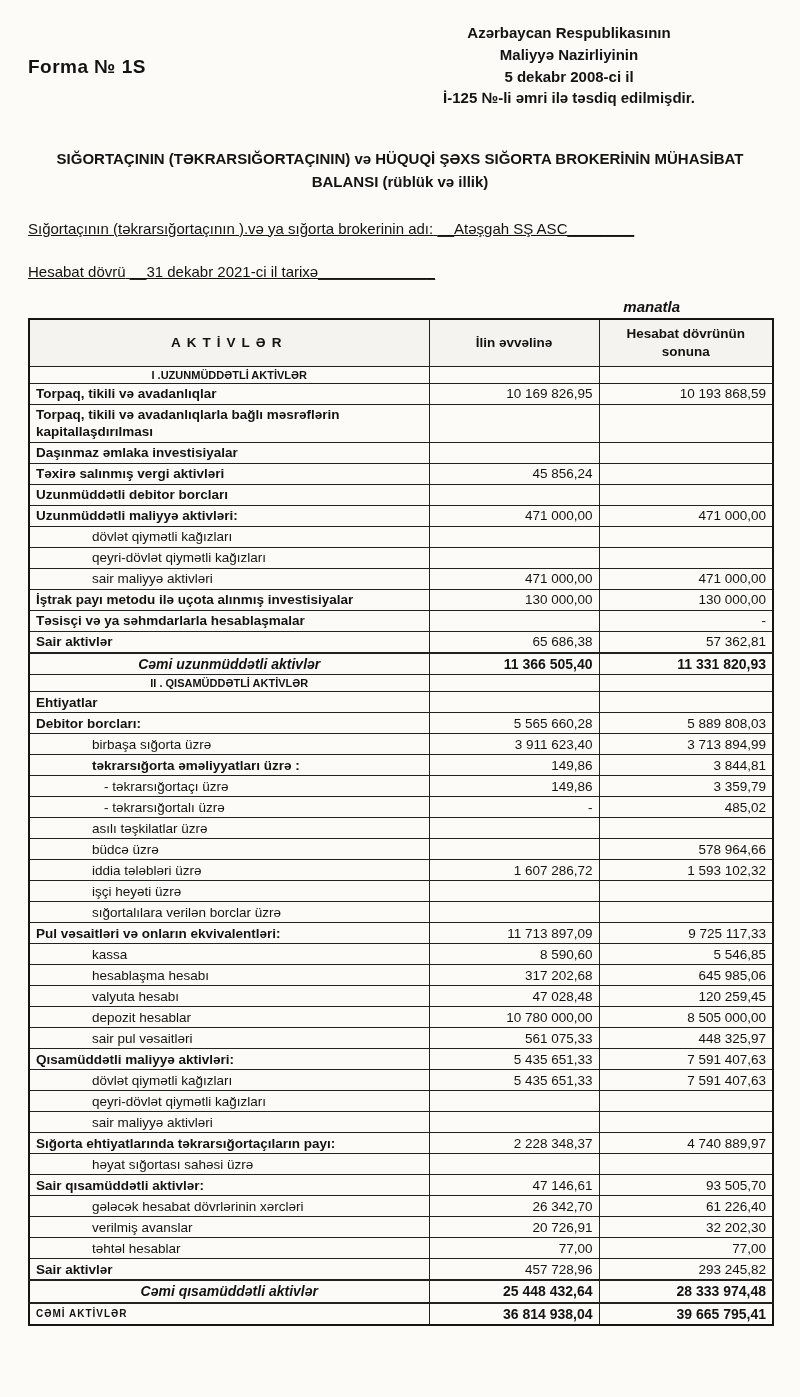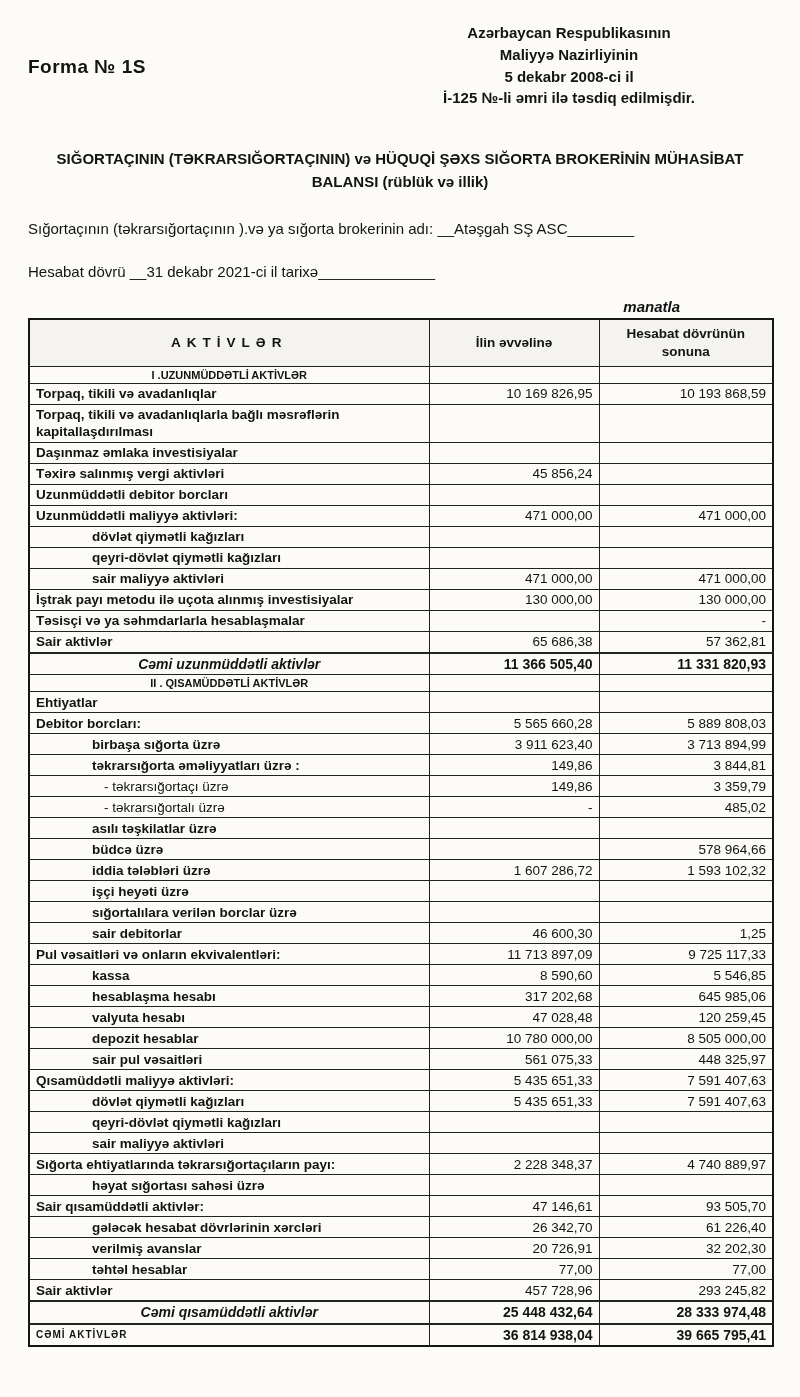--- a/index.html
+++ b/index.html
@@ -42,20 +42,21 @@
     margin-top: 38px;
     text-align: center;
     font-weight: bold;
     font-size: 15px;
     line-height: 1.55;
     padding: 0 10px;
   }
   .fill-line {
     margin-top: 26px;
     font-size: 15px;
+    text-decoration: underline;
   }
   .fill-line .lbl { }
   .fill-line .val { }
   .currency-note {
     text-align: right;
     padding-right: 92px;
     font-weight: bold;
     font-style: italic;
     font-size: 15px;
     margin-top: 18px;
@@ -92,21 +93,21 @@
   td.c-val   { text-align: right; padding-right: 7px; height: 18px; }
   tr.r-section td.c-label {
     text-align: center;
     font-weight: bold;
     font-size: 11px;
     padding: 1px 2px;
     margin-top: 12px;
   }
   tr.r-section td { height: 13px; }
   tr.lbl-bold td.c-label { font-weight: bold; }
-  tr.r-sub td.c-label  { padding-left: 62px; font-weight: bold; }
+  tr.r-sub td.c-label  { padding-left: 62px; font-weight: normal; }
   tr.r-sub.lbl-bold td.c-label { font-weight: bold; }
   tr.r-sub2 td.c-label { padding-left: 74px; font-weight: normal; }
   tr.r-total td.c-label {
     text-align: center;
     font-weight: bold;
     font-style: italic;
     font-size: 14px;
   }
   tr.r-total td, tr.r-grand td { border-top-width: 2px; }
   tr.r-total td.c-val, tr.r-grand td.c-val { font-weight: bold; font-size: 14px; padding-left: 24px; }
@@ -286,25 +287,20 @@
         <tr class="r-sub">
           <td class="c-label">işçi heyəti üzrə</td>
           <td class="c-val"></td>
           <td class="c-val"></td>
         </tr>
         <tr class="r-sub">
           <td class="c-label">sığortalılara verilən borclar üzrə</td>
           <td class="c-val"></td>
           <td class="c-val"></td>
         </tr>
-        <tr class="r-sub">
-          <td class="c-label">sair debitorlar</td>
-          <td class="c-val">46 600,30</td>
-          <td class="c-val">1,25</td>
-        </tr>
         <tr class="r-item lbl-bold">
           <td class="c-label">Pul vəsaitləri  və onların ekvivalentləri:</td>
           <td class="c-val">11 713 897,09</td>
           <td class="c-val">9 725 117,33</td>
         </tr>
         <tr class="r-sub">
           <td class="c-label">kassa</td>
           <td class="c-val">8 590,60</td>
           <td class="c-val">5 546,85</td>
         </tr>

